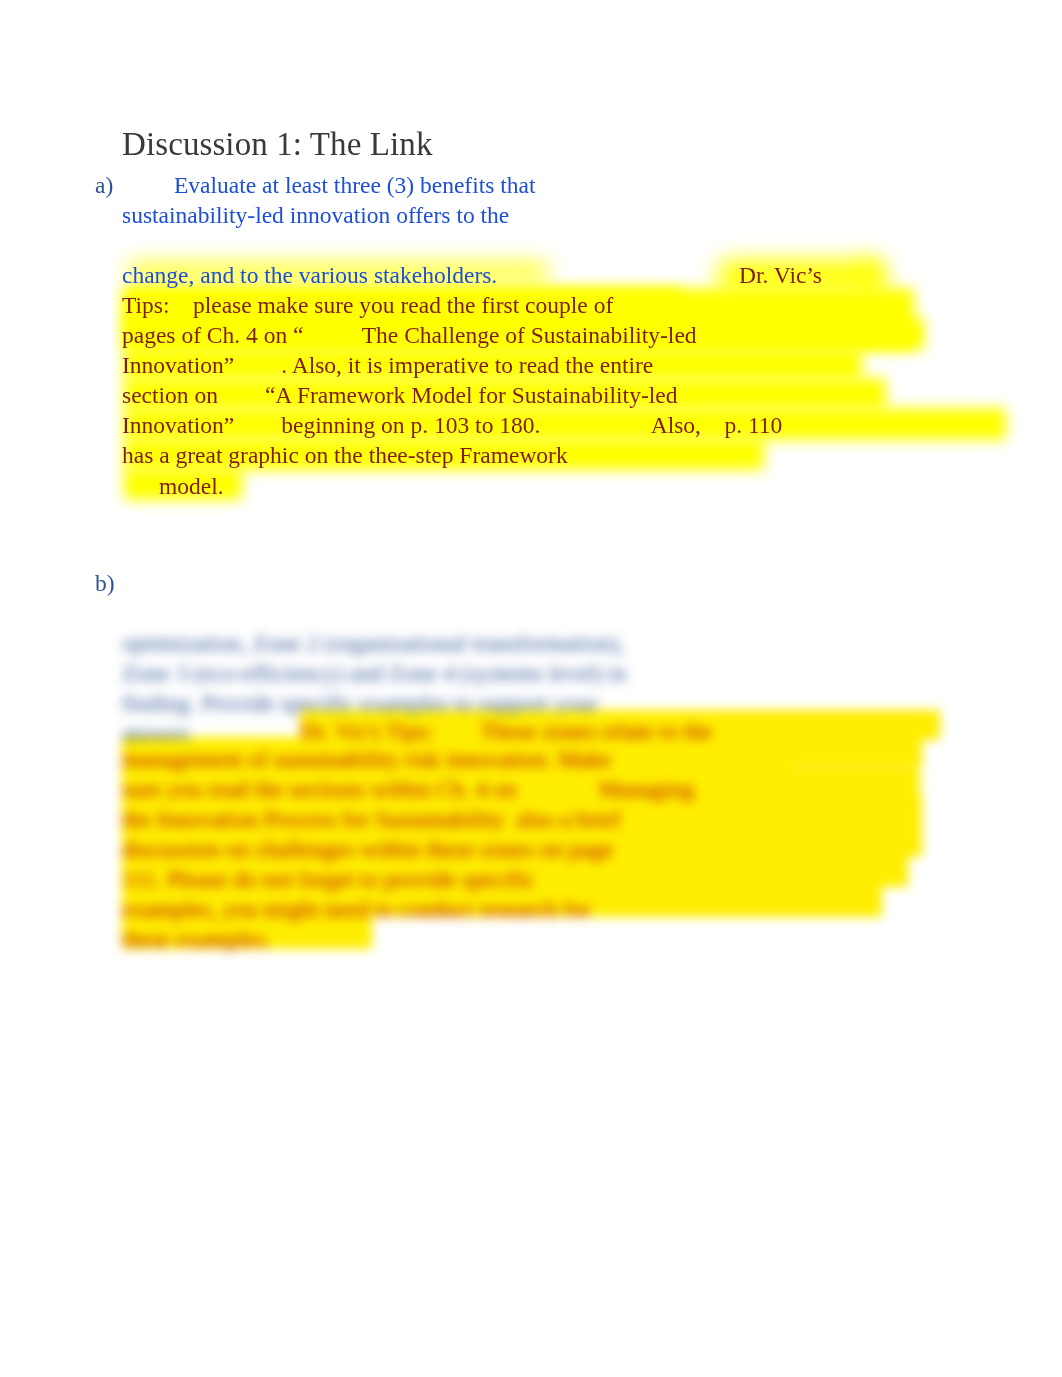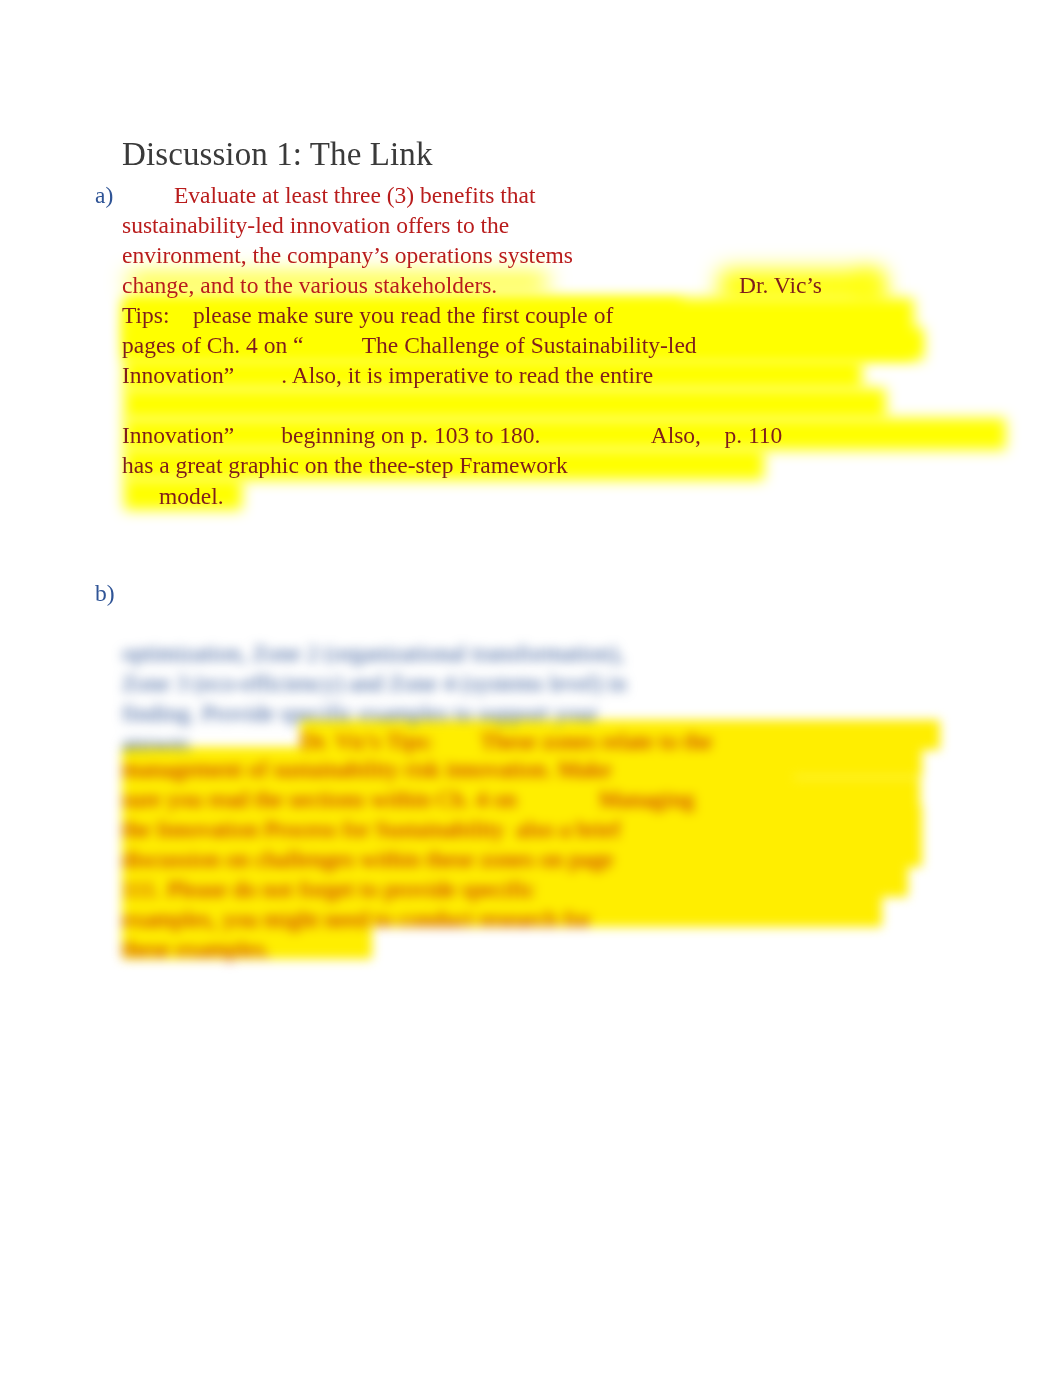--- a/index.html
+++ b/index.html
@@ -13,42 +13,41 @@
     position: relative;
     overflow: hidden;
     font-family: "Liberation Serif", "DejaVu Serif", serif;
     -webkit-font-smoothing: antialiased;
   }
 
   .page {
     position: absolute;
     inset: 0;
     background: #ffffff;
-    margin-top: 10px;
   }
 
   
   #doc-title {
     position: absolute;
     left: 122px;
     top: 124px;
     font-size: 33px;
     line-height: 40px;
     color: #3a3a3a;
     letter-spacing: 0.1px;
     white-space: nowrap;
   }
 
   
   .para {
     position: absolute;
     font-size: 23.5px;
     line-height: 30px;
   }
-  .blue  { color: #b91c1c; }
+  .blue  { color: #1d4ed8; }
   .red   { color: #7f1d1d; }
 
   .marker {
     position: absolute;
     font-size: 23.5px;
     line-height: 30px;
     color: #2f5496;
   }
 
   
@@ -121,29 +120,29 @@
 
   <div class="text-layer">
 
     <div id="doc-title">Discussion 1: The Link</div>
 
     <div class="marker" style="left:95px; top:170px;">a)</div>
 
     <div class="para blue" style="left:122px; top:170px; width:620px; height:125px;">
       <div class="ln" style="left:52px; top:0px;">Evaluate at least three (3) benefits that</div>
       <div class="ln" style="top:30px;">sustainability-led innovation offers to the</div>
-      <div class="ln" style="top:60px;">environment, the company’s operations systems</div>
       <div class="ln" style="top:90px;">change, and to the various stakeholders.</div>
     </div>
 
     <div class="para red" style="left:122px; top:260px; width:900px; height:245px;">
       <div class="ln" style="left:617px; top:0px;">Dr. Vic’s</div>
       <div class="ln" style="top:30px;">Tips:    please make sure you read the first couple of</div>
       <div class="ln" style="top:60px;">pages of Ch. 4 on “          The Challenge of Sustainability-led</div>
       <div class="ln" style="top:90px;">Innovation”        . Also, it is imperative to read the entire</div>
+      <div class="ln" style="top:120px;">section on        “A Framework Model for Sustainability-led</div>
       <div class="ln" style="top:150px;">Innovation”        beginning on p. 103 to 180.                   Also,    p. 110</div>
       <div class="ln" style="top:180px;">has a great graphic on the thee-step Framework</div>
       <div class="ln" style="top:211px;padding-left:37px;">model.</div>
     </div>
 
     <div class="marker" style="left:95px; top:568px;">b)</div>
 
     <div class="para blue" style="left:122px; top:568px; width:640px; height:65px;">
     </div>
 

